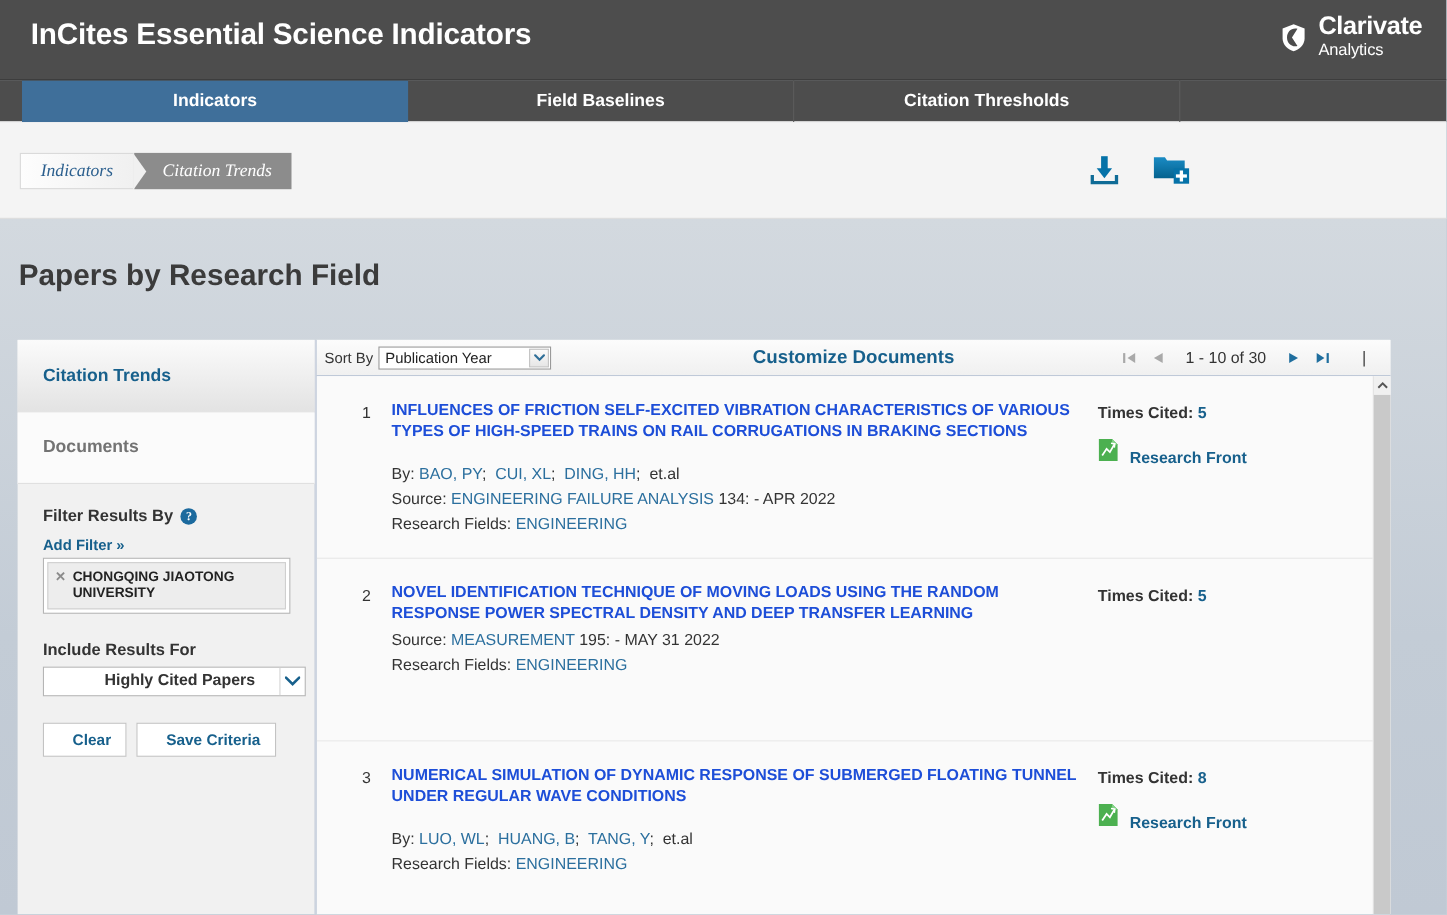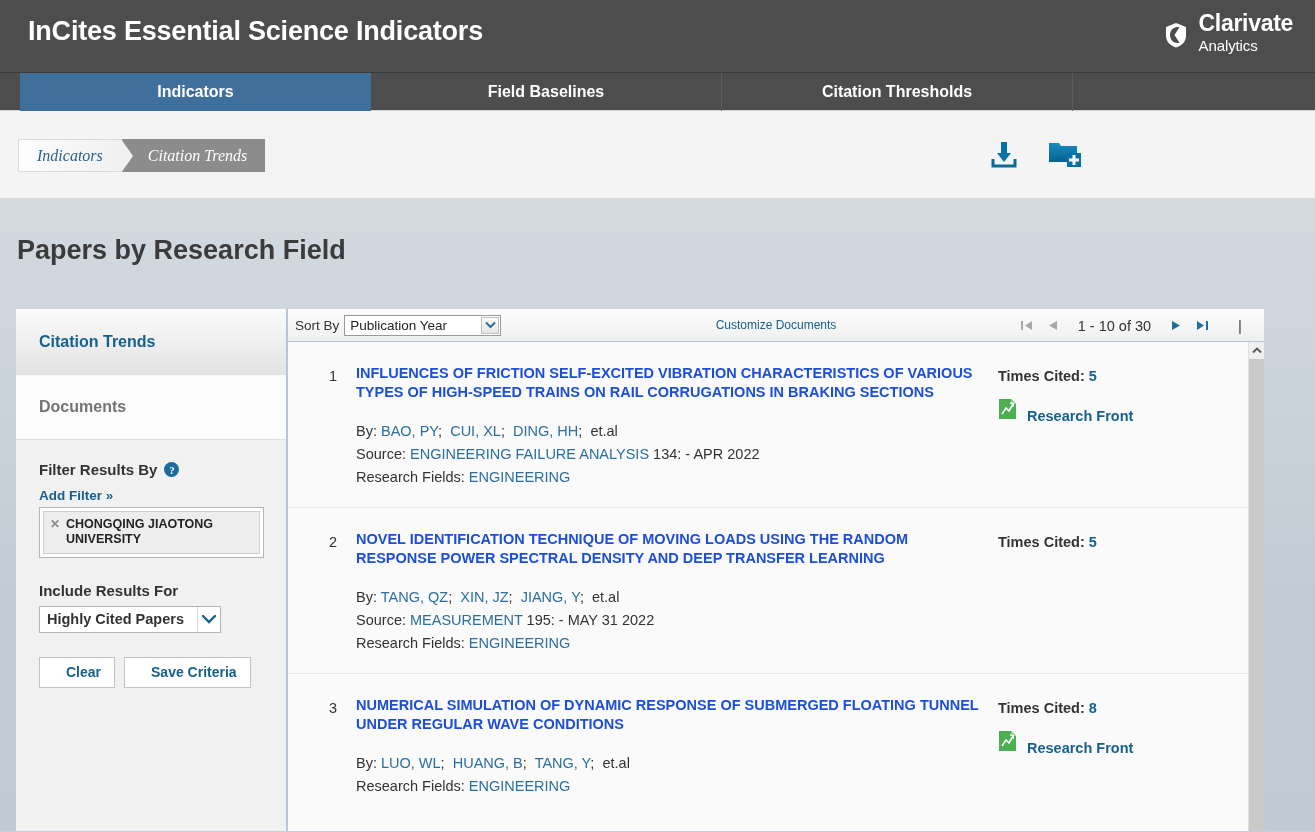--- a/index.html
+++ b/index.html
@@ -202,26 +202,27 @@
     line-height: 1.18;
   }
   .chip-x { color: #8b8b8b; font-size: 12px; cursor: pointer; line-height: 1.2; }
 
   .include-label {
     margin-top: 24px;
     font-size: 15px; font-weight: bold; color: #333;
   }
   .sel {
     margin-top: 7px;
-    width: 182px; height: 27px;
+    width: 239px; height: 27px;
     border: 1px solid #b5b5b5;
     background: #fff;
     display: flex; align-items: center;
     position: relative;
     cursor: pointer;
+    padding-left: 48px;
   }
   .sel-val { font-size: 14.5px; font-weight: bold; color: #333; padding-left: 7px; }
   .sel-arrow {
     position: absolute; right: 0; top: 0;
     width: 23px; height: 25px;
     border-left: 1px solid #d5d5d5;
     display: flex; align-items: center; justify-content: center;
   }
   .btnrow { margin-top: 24px; display: flex; gap: 9px; }
   .btn {
@@ -254,21 +255,21 @@
   .sortsel-val { font-size: 13.5px; color: #222; padding-left: 5px; }
   .sortsel-arrow {
     position: absolute; right: 1px; top: 1px;
     width: 18px; height: 17px;
     background: linear-gradient(to bottom,#fbfbfb,#e6e6e6);
     border: 1px solid #bfbfbf;
     display: flex; align-items: center; justify-content: center;
   }
   .customize {
     position: absolute; left: 50%; transform: translateX(-50%);
-    font-size: 12px; font-weight: normal; color: #17608c;
+    font-size: 17px; font-weight: bold; color: #17608c;
     cursor: pointer;
   }
   .pager {
     position: absolute; right: 0; top: 0;
     height: 33px; display: flex; align-items: center; gap: 0;
     padding-right: 8px;
   }
   .pg-btn { padding: 0 7px; cursor: pointer; line-height: 0; display:flex; align-items:center;}
   .pg-count { font-size: 14.5px; color: #333; padding: 0 12px; }
   .pg-sep { color: #444; font-size: 15px; padding: 0 14px 0 22px; }
@@ -522,27 +523,20 @@
               </span>
               <span class="rf-label">Research Front</span>
             </div>
           </div>
         </div>
 
         <div class="doc">
           <div class="doc-num">2</div>
           <div class="doc-main">
             <div class="doc-title">NOVEL IDENTIFICATION TECHNIQUE OF MOVING LOADS USING THE RANDOM RESPONSE POWER SPECTRAL DENSITY AND DEEP TRANSFER LEARNING</div>
-            <div class="doc-line doc-by">
-              <span>By:</span>
-              <span class="lnk">TANG, QZ</span><span class="semi">;</span>&nbsp;
-              <span class="lnk">XIN, JZ</span><span class="semi">;</span>&nbsp;
-              <span class="lnk">JIANG, Y</span><span class="semi">;</span>&nbsp;
-              <span>et.al</span>
-            </div>
             <div class="doc-line">
               <span>Source:</span>
               <span class="lnk">MEASUREMENT</span>
               <span>195: - MAY 31 2022</span>
             </div>
             <div class="doc-line">
               <span>Research Fields:</span>
               <span class="lnk">ENGINEERING</span>
             </div>
           </div>

